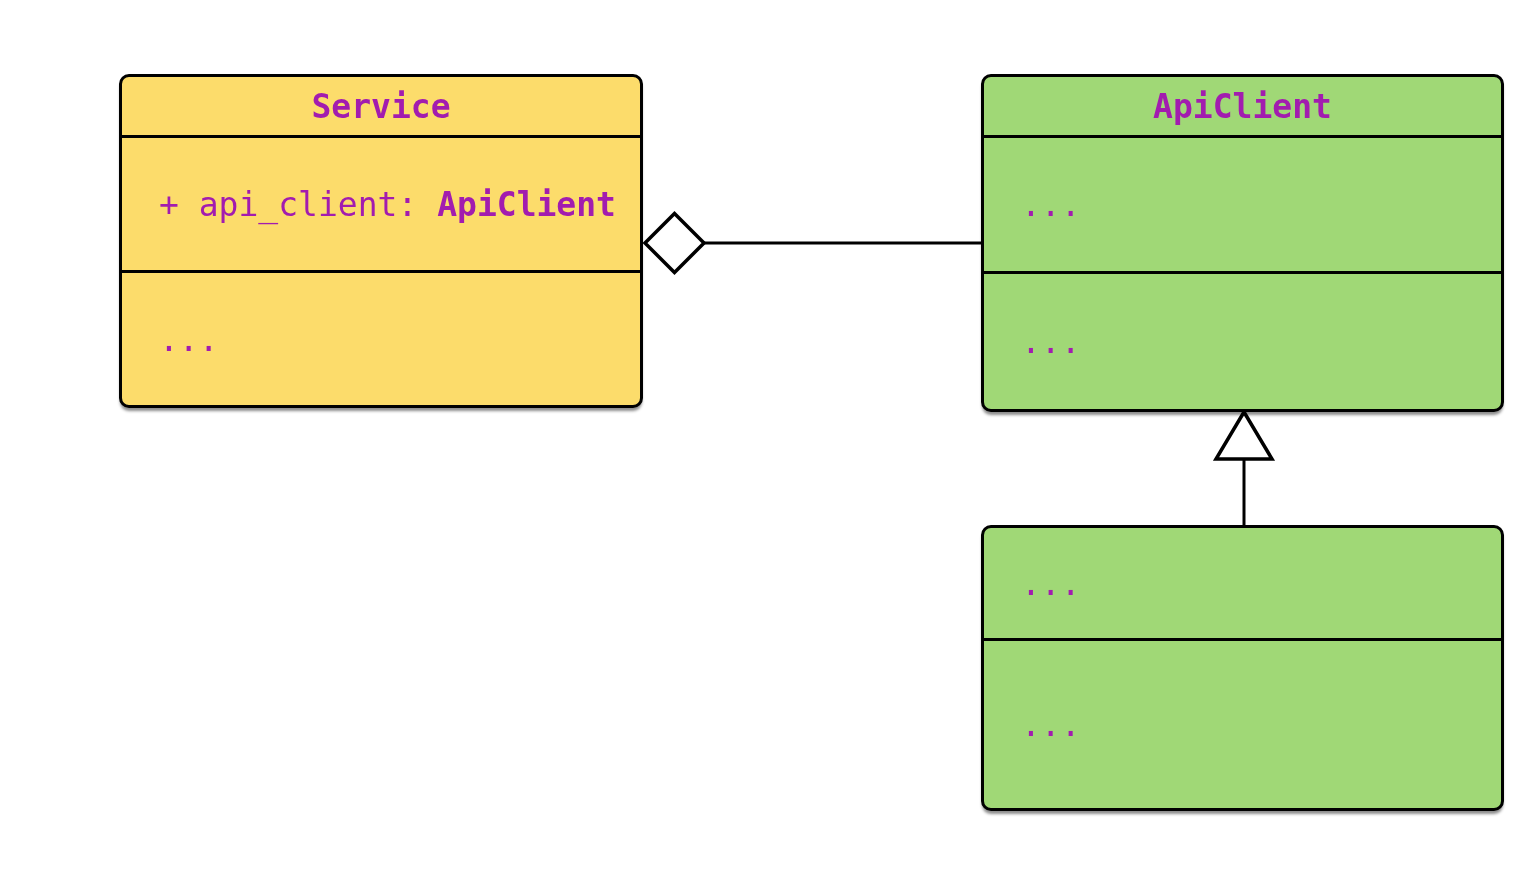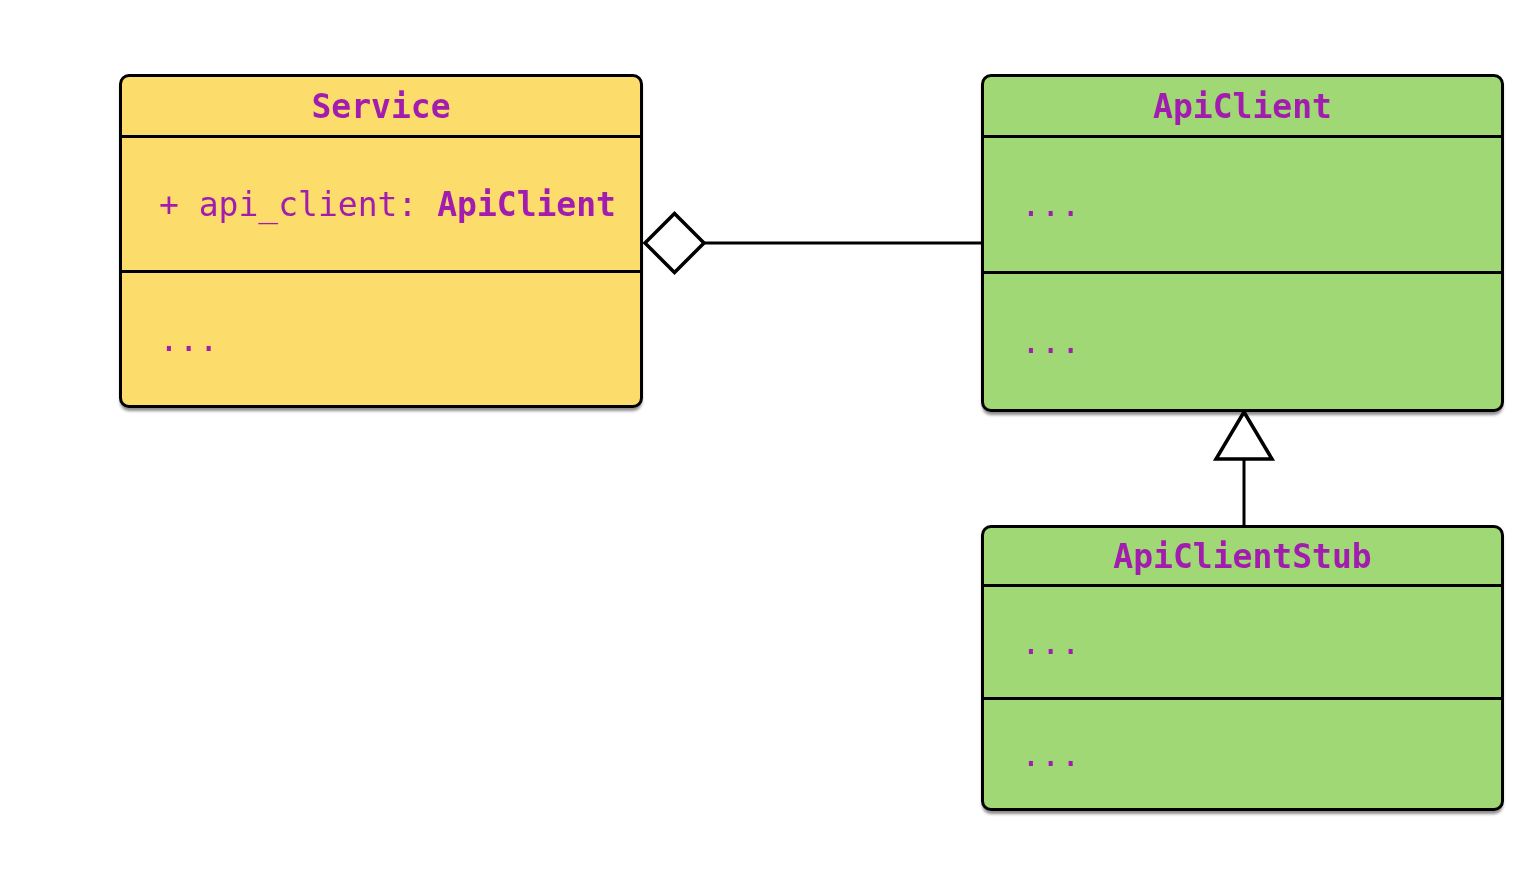--- a/index.html
+++ b/index.html
@@ -104,18 +104,17 @@
     <div class="uml-section methods">...</div>
   </div>
 
   <div class="uml-class" id="class-apiclient" style="background-color: rgb(160, 216, 118);">
     <div class="uml-title">ApiClient</div>
     <div class="uml-section attrs divider">...</div>
     <div class="uml-section methods">...</div>
   </div>
 
   <div class="uml-class" id="class-apiclientstub" style="background-color: rgb(160, 216, 118);">
-    <div class="uml-title">ApiClientStub</div>
     <div class="uml-section attrs divider">...</div>
     <div class="uml-section methods">...</div>
   </div>
 
 </div>
 
 </body></html>

